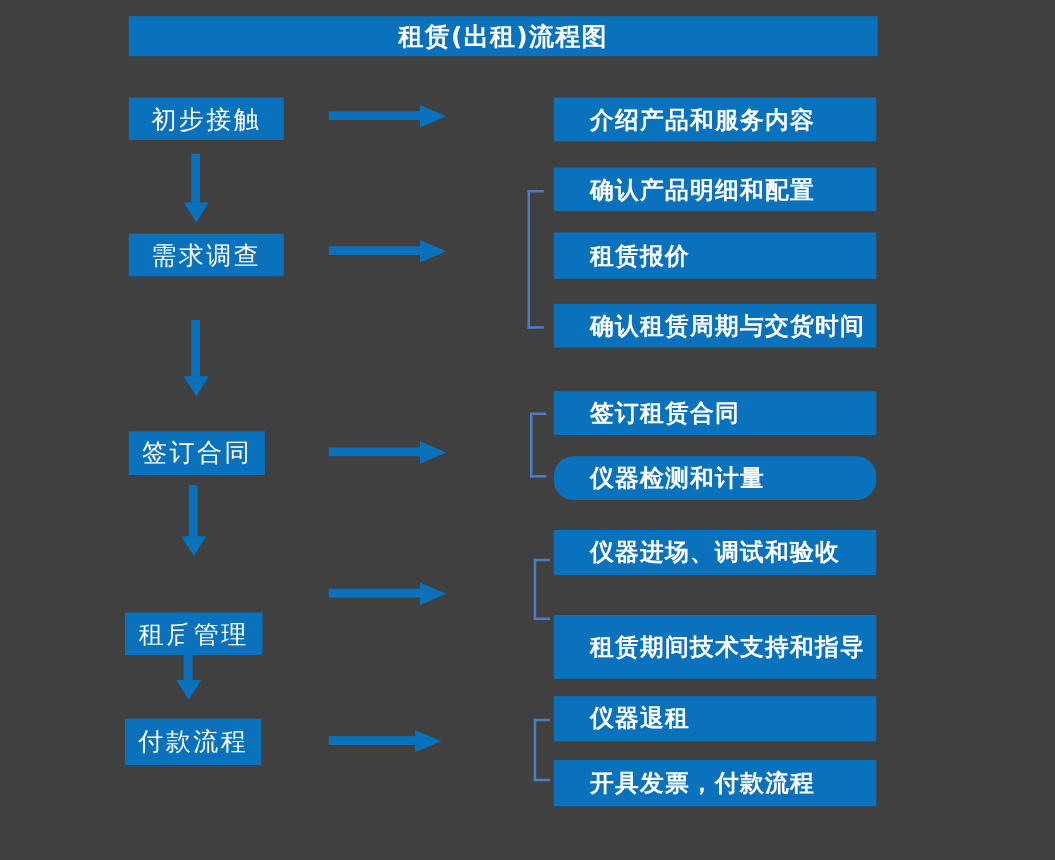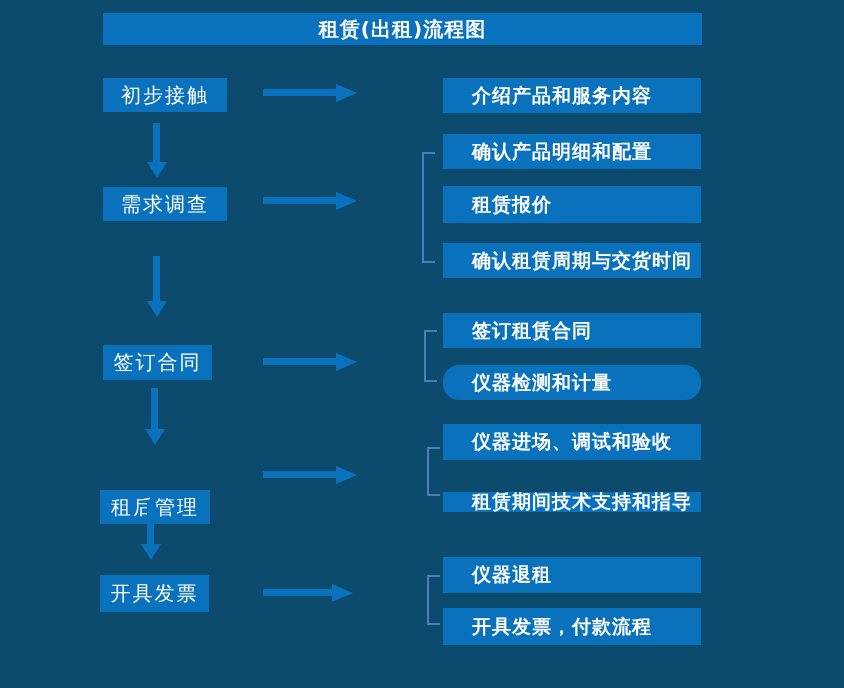--- a/index.html
+++ b/index.html
@@ -5,21 +5,21 @@
   :root{
     --blue:#0a72bd;
     --bracket:#4a7ebf;
     --text-on-blue:#ffffff;
   }
   html,body{margin:0;padding:0;background:#ffffff;}
   body{font-family:"DejaVu Sans","Liberation Sans",sans-serif;}
   .canvas{
     position:relative;
     width:844px;height:688px;
-    background:#0c4a6e;
+    background:#404040;
     overflow:hidden;
   }
   .title-bar{
     position:absolute;left:103px;top:13px;width:599px;height:32px;
     background:var(--blue);color:var(--text-on-blue);
     display:flex;align-items:center;justify-content:center;
     font-size:20px;font-weight:bold;letter-spacing:1px;
   }
   .step-box{
     position:absolute;
@@ -65,21 +65,21 @@
 <body>
 
 <div class="canvas">
 
   <div class="title-bar">租赁(出租)流程图</div>
 
   <div class="step-box" style="left:103px;top:78px;width:124px;height:34px;">初步接触</div>
   <div class="step-box" style="left:103px;top:187px;width:124px;height:34px;">需求调查</div>
   <div class="step-box" style="left:103px;top:345px;width:109px;height:35px;">签订合同</div>
   <div class="step-box" style="left:100px;top:458px;width:110px;height:34px;margin-top:32px;">租后管理</div>
-  <div class="step-box" style="left:100px;top:575px;width:109px;height:37px;">开具发票</div>
+  <div class="step-box" style="left:100px;top:575px;width:109px;height:37px;">付款流程</div>
 
   <div class="arrow-v" style="left:153px;top:123px;height:39px;"></div>
   <div class="arrow-v" style="left:153px;top:256px;height:45px;"></div>
   <div class="arrow-v" style="left:151px;top:388px;height:41px;"></div>
   <div class="arrow-v" style="left:147px;top:503px;height:41px;"></div>
 
   <div class="arrow-h" style="left:263px;top:89px;width:73px;"></div>
   <div class="arrow-h" style="left:263px;top:197px;width:73px;"></div>
   <div class="arrow-h" style="left:263px;top:358px;width:73px;"></div>
   <div class="arrow-h" style="left:263px;top:471px;width:73px;"></div>
@@ -93,18 +93,18 @@
   <div class="detail-box" style="top:78px;">介绍产品和服务内容</div>
 
   <div class="detail-box" style="top:134px;">确认产品明细和配置</div>
   <div class="detail-box" style="top:186px;height:37px;">租赁报价</div>
   <div class="detail-box" style="top:243px;">确认租赁周期与交货时间</div>
 
   <div class="detail-box" style="top:313px;font-family:Liberation Serif, serif;">签订租赁合同</div>
   <div class="detail-box" style="top:365px;border-radius:16px;">仪器检测和计量</div>
 
   <div class="detail-box" style="top:424px;height:36px;">仪器进场、调试和验收</div>
-  <div class="detail-box" style="top:492px;height:20px;">租赁期间技术支持和指导</div>
+  <div class="detail-box" style="top:492px;height:51px;">租赁期间技术支持和指导</div>
 
   <div class="detail-box" style="top:557px;height:36px;">仪器退租</div>
   <div class="detail-box" style="top:608px;height:37px;">开具发票，付款流程</div>
 
 </div>
 
 </body></html>

